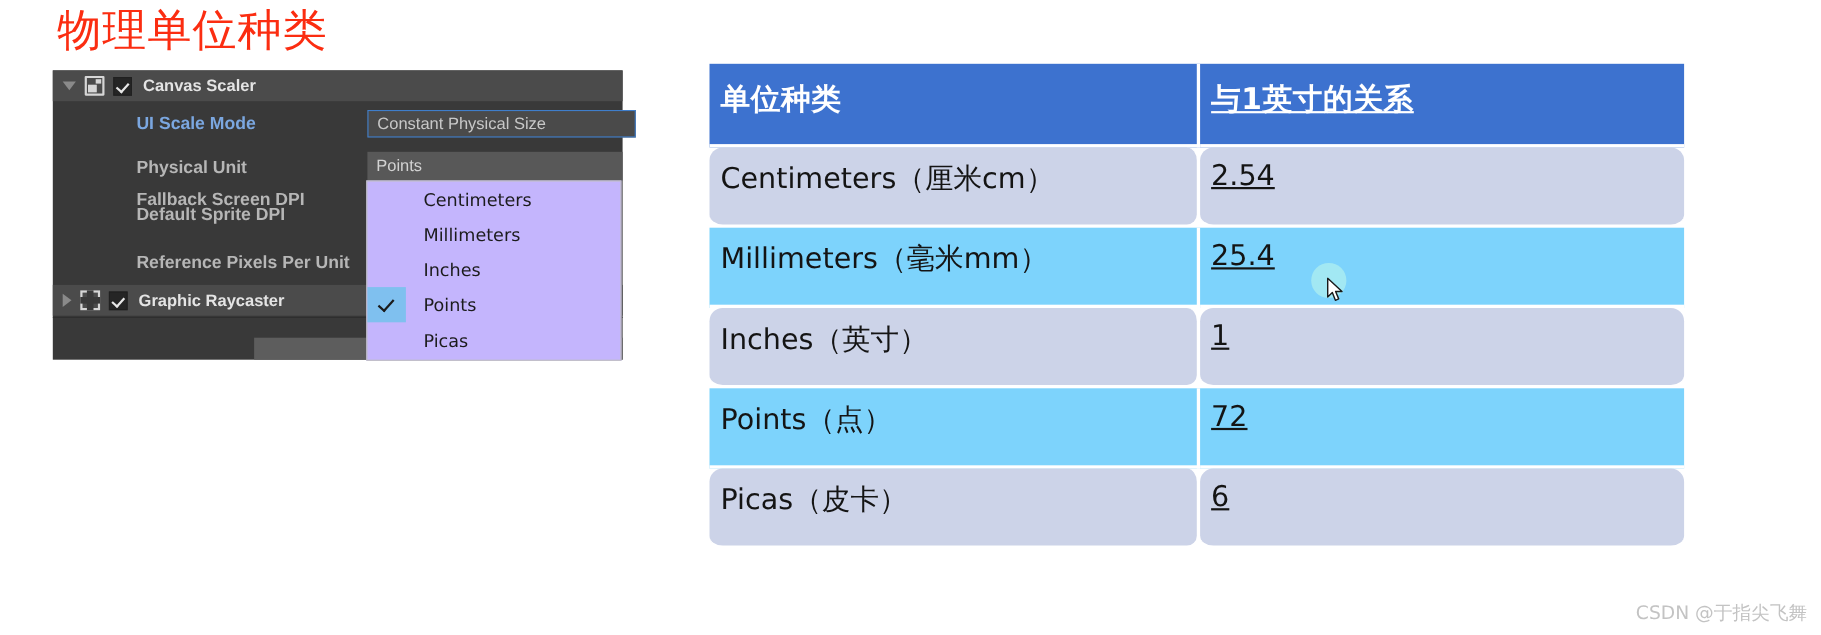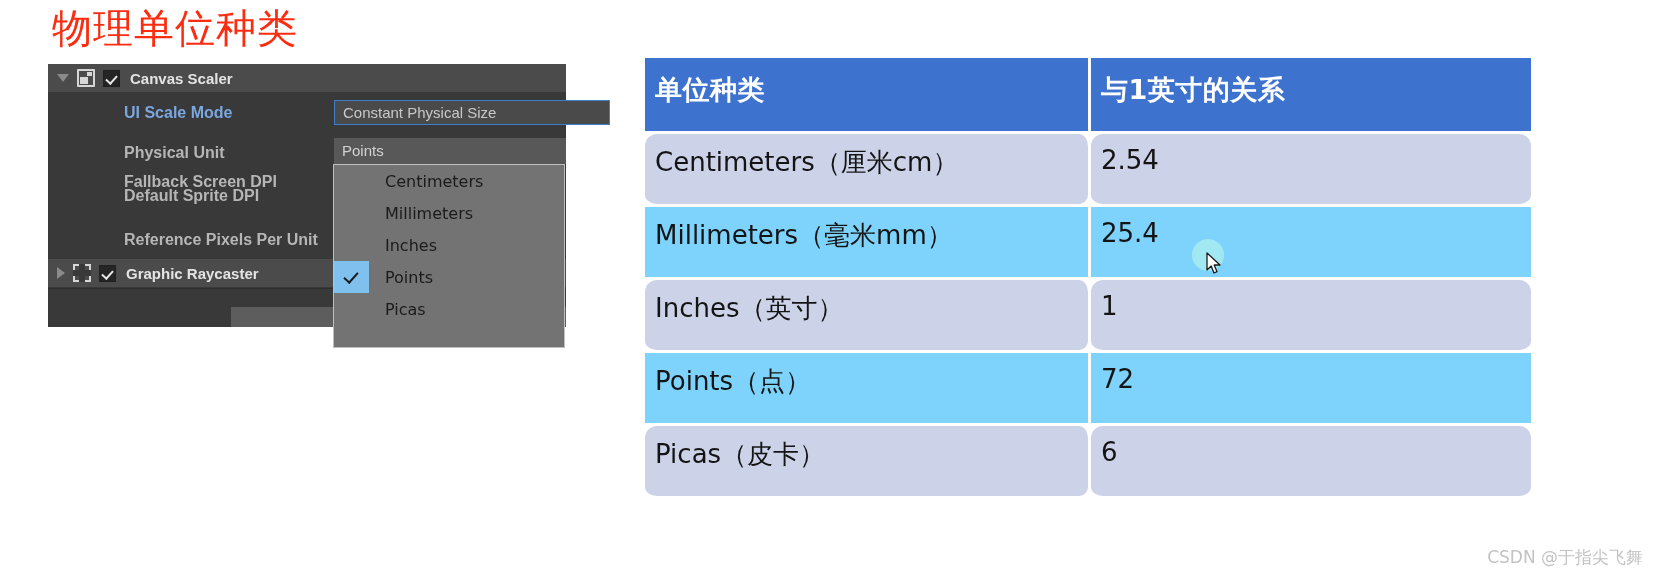--- a/index.html
+++ b/index.html
@@ -155,21 +155,21 @@
     color: #b6b6b6;
     font-weight: bold;
   }
   .prop-label.highlight { color: #7ba7e0; }
 
   
   #ui-scale-mode-field {
     position: absolute;
     left: 286px;
     top: 36px;
-    width: 276px;
+    width: 244px;
     height: 25px;
     background: #4a4a4a;
     border: 1px solid #3f7ecb;
     box-sizing: border-box;
     color: #c8c8c8;
     font-size: 15px;
     line-height: 23px;
     padding-left: 8px;
     white-space: nowrap;
     overflow: hidden;
@@ -207,22 +207,22 @@
     height: 1px;
     background: #2e2e2e;
   }
 
   
   #unit-dropdown {
     position: absolute;
     left: 333px;
     top: 164px;
     width: 232px;
-    height: 184px;
-    background: #737373;
+    height: 164px;
+    background: #c4b5fd;
     border: 1px solid #bfbfbf;
     box-sizing: border-box;
     font-family: "DejaVu Sans", "Liberation Sans", sans-serif;
   }
   .dropdown-item {
     position: relative;
     height: 32px;
     display: flex;
     align-items: center;
     color: #1b1b1b;
@@ -286,21 +286,21 @@
   #unit-table td {
     font-size: 26px;
     color: #141414;
     height: 73px;
     padding-top: 11px;
     font-weight: 400;
   }
   #unit-table tr.row-dark td { background: #ccd3e8; border-radius: 12px; }
   #unit-table tr.row-light td { background: #7dd3fc; }
   .col-unit { width: 444px; }
-  .col-rel  { width: 438px; }
+  .col-rel  { width: 438px; text-decoration: underline; }
 
   
   #cursor-wrap {
     position: absolute;
     left: 1192px;
     top: 239px;
     width: 40px;
     height: 40px;
     pointer-events: none;
   }

